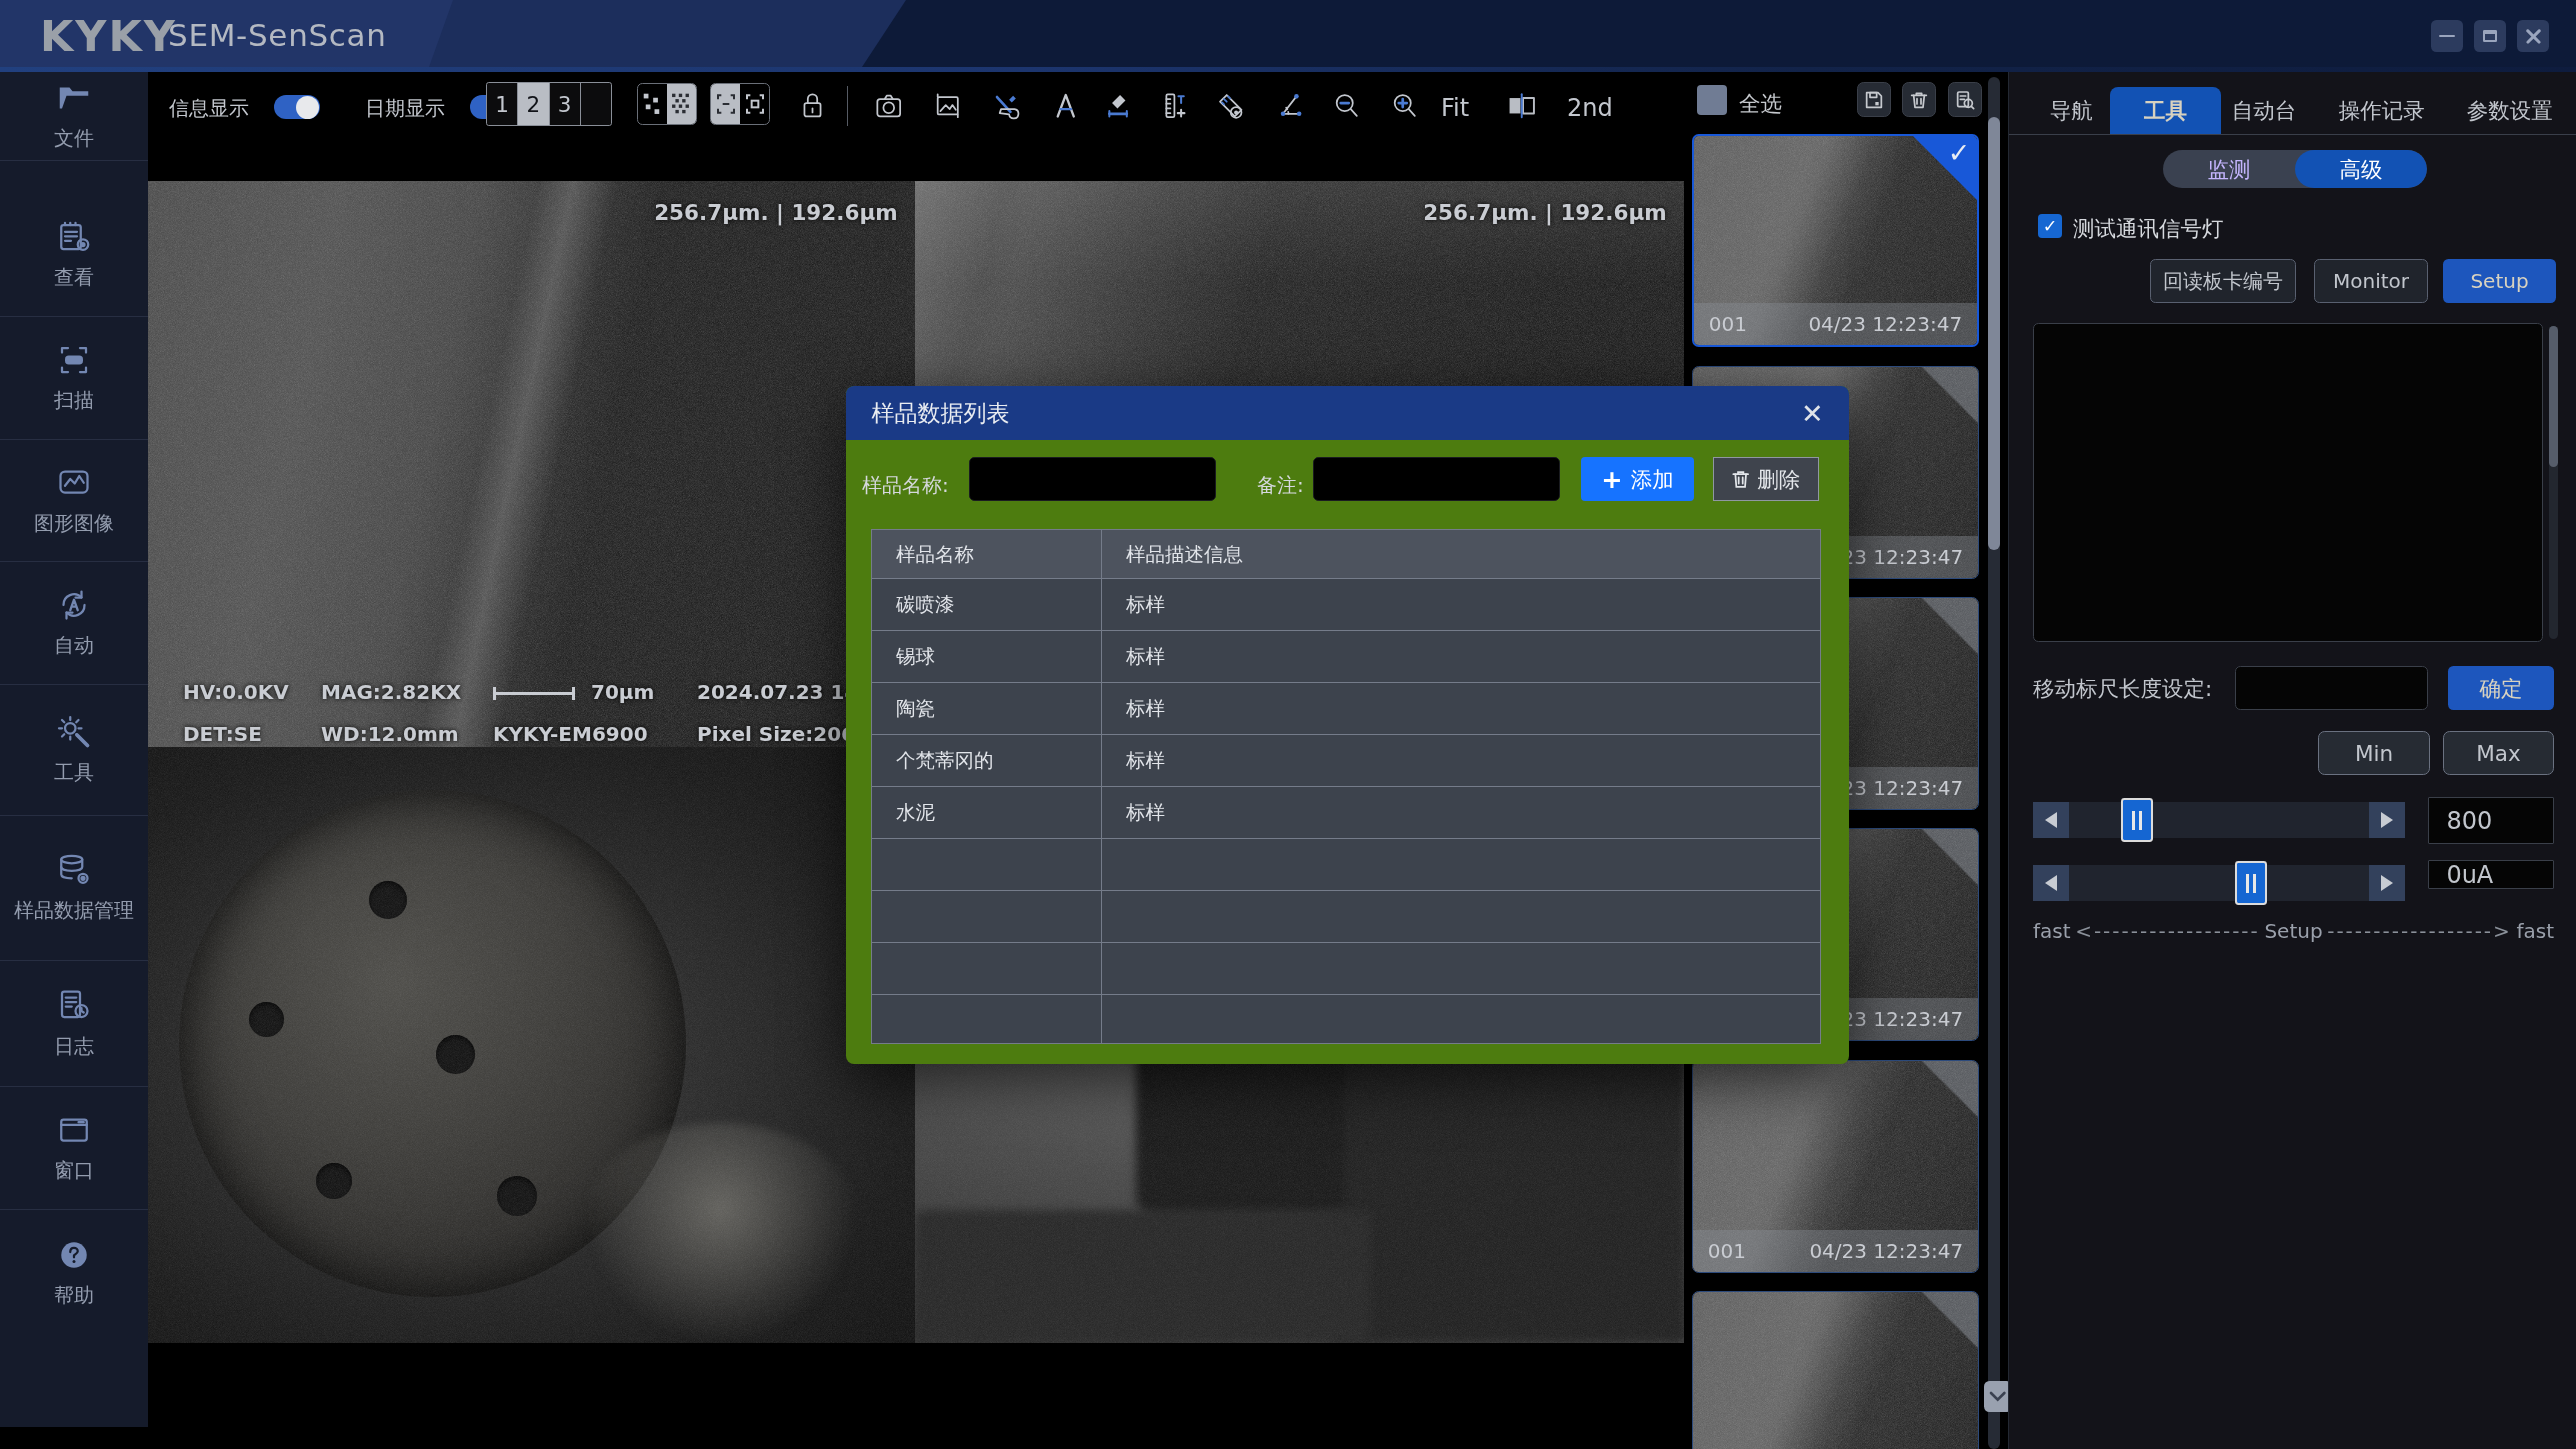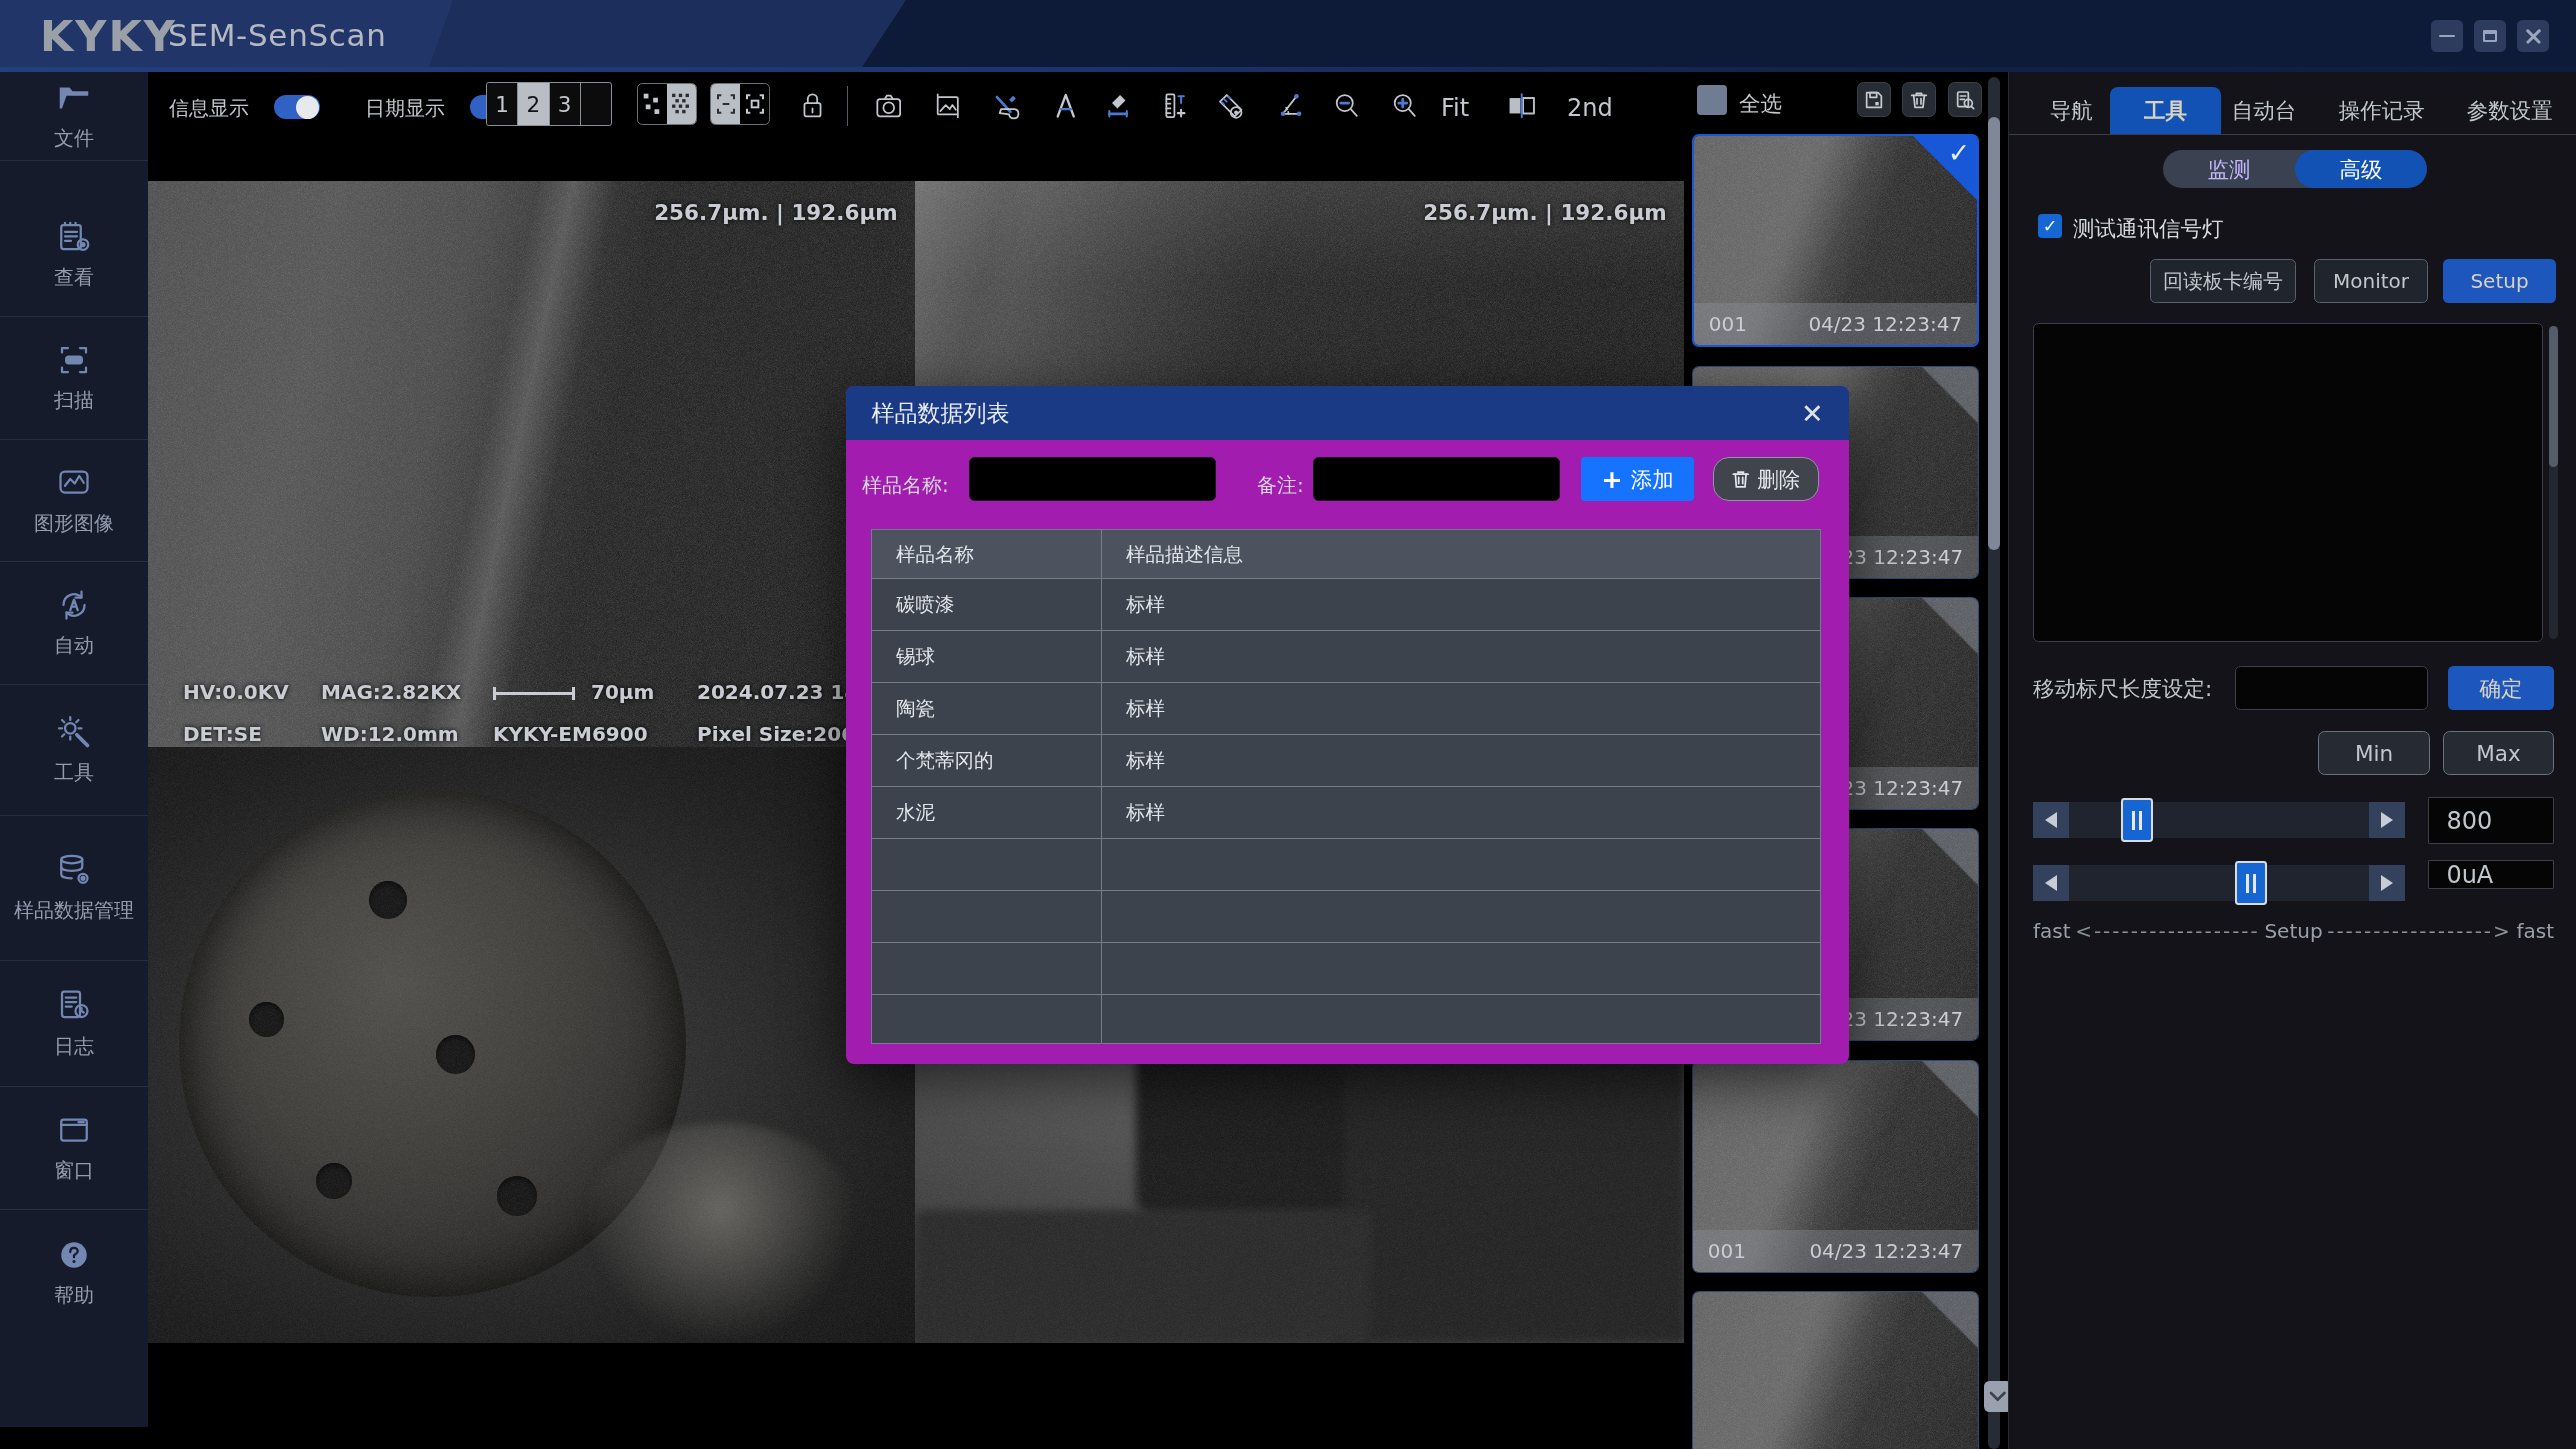--- a/index.html
+++ b/index.html
@@ -118,31 +118,31 @@
 .sl-track{position:absolute;left:36px;right:36px;top:0;height:36px;background:#20242e}
 .sl-thumb{position:absolute;top:-4px;width:32px;height:44px;background:#1566d2;border:2px solid #dcdcdc;
  border-radius:3.4px;display:flex;align-items:center;justify-content:center;gap:4px}
 .sl-thumb i{display:block;width:2.7px;height:19px;background:#e8e8e8}
 .valbox{background:#050505;border:1.3px solid #3a3f49;border-radius:1px;display:flex;align-items:center;
  padding-left:17.4px;font-size:24px;color:#c2c6cd}
 .freqrow{display:flex;align-items:center;justify-content:space-between;font-size:20px;color:#9aa0ab}
 .dashes{letter-spacing:2px;color:#8a9099}
 
 
-.modal{left:846px;top:386px;width:1003px;height:678px;border-radius:8px;background:#a21caf;
+.modal{left:846px;top:386px;width:1003px;height:678px;border-radius:8px;background:#4d7c0f;
  box-shadow:0 16px 60px rgba(0,0,0,.65);z-index:50}
 .m-head{position:absolute;left:0;top:0;right:0;height:54px;background:#1a3a86;border-radius:8px 8px 0 0;
  display:flex;align-items:center;justify-content:space-between;padding:0 25.5px}
 .m-title{font-size:23px;color:#e9ecf1}
 .m-close{font-size:27px;color:#dfe3e9;line-height:1}
 .m-label{font-size:20px;color:#d5d8dd}
 .m-input{background:#000;border:0.7px solid #1a1b20;border-radius:5.4px}
 .m-add{background:#1673ff;border-radius:4px;color:#fff;font-size:21.5px;display:flex;align-items:center;
  justify-content:center;gap:8px}
-.m-del{background:#3f444d;border:1.3px solid #9097a2;border-radius:16px;color:#e3e6ea;font-size:21.5px;
+.m-del{background:#3f444d;border:1.3px solid #9097a2;border-radius:0;color:#e3e6ea;font-size:21.5px;
  display:flex;align-items:center;justify-content:center;gap:8px}
 .m-del svg{stroke:#e3e6ea;fill:none;stroke-width:2.6;stroke-linecap:round}
 .mtable{left:25px;top:143px;width:950px;height:515px;border:0.7px solid #757c8a;background:#3d434d}
 .mt-row{display:flex;border-top:1.3px solid #757c8a}
 .mt-row:first-child{border-top:none;background:#4d535e}
 .mt-c1{width:230px;padding:0 24px;display:flex;align-items:center;border-right:1.3px solid #757c8a;
  font-size:19.5px;color:#e2e5ea}
 .mt-c2{flex:1;padding:0 24px;display:flex;align-items:center;font-size:19.5px;color:#e2e5ea}
 </style>
 </head>

